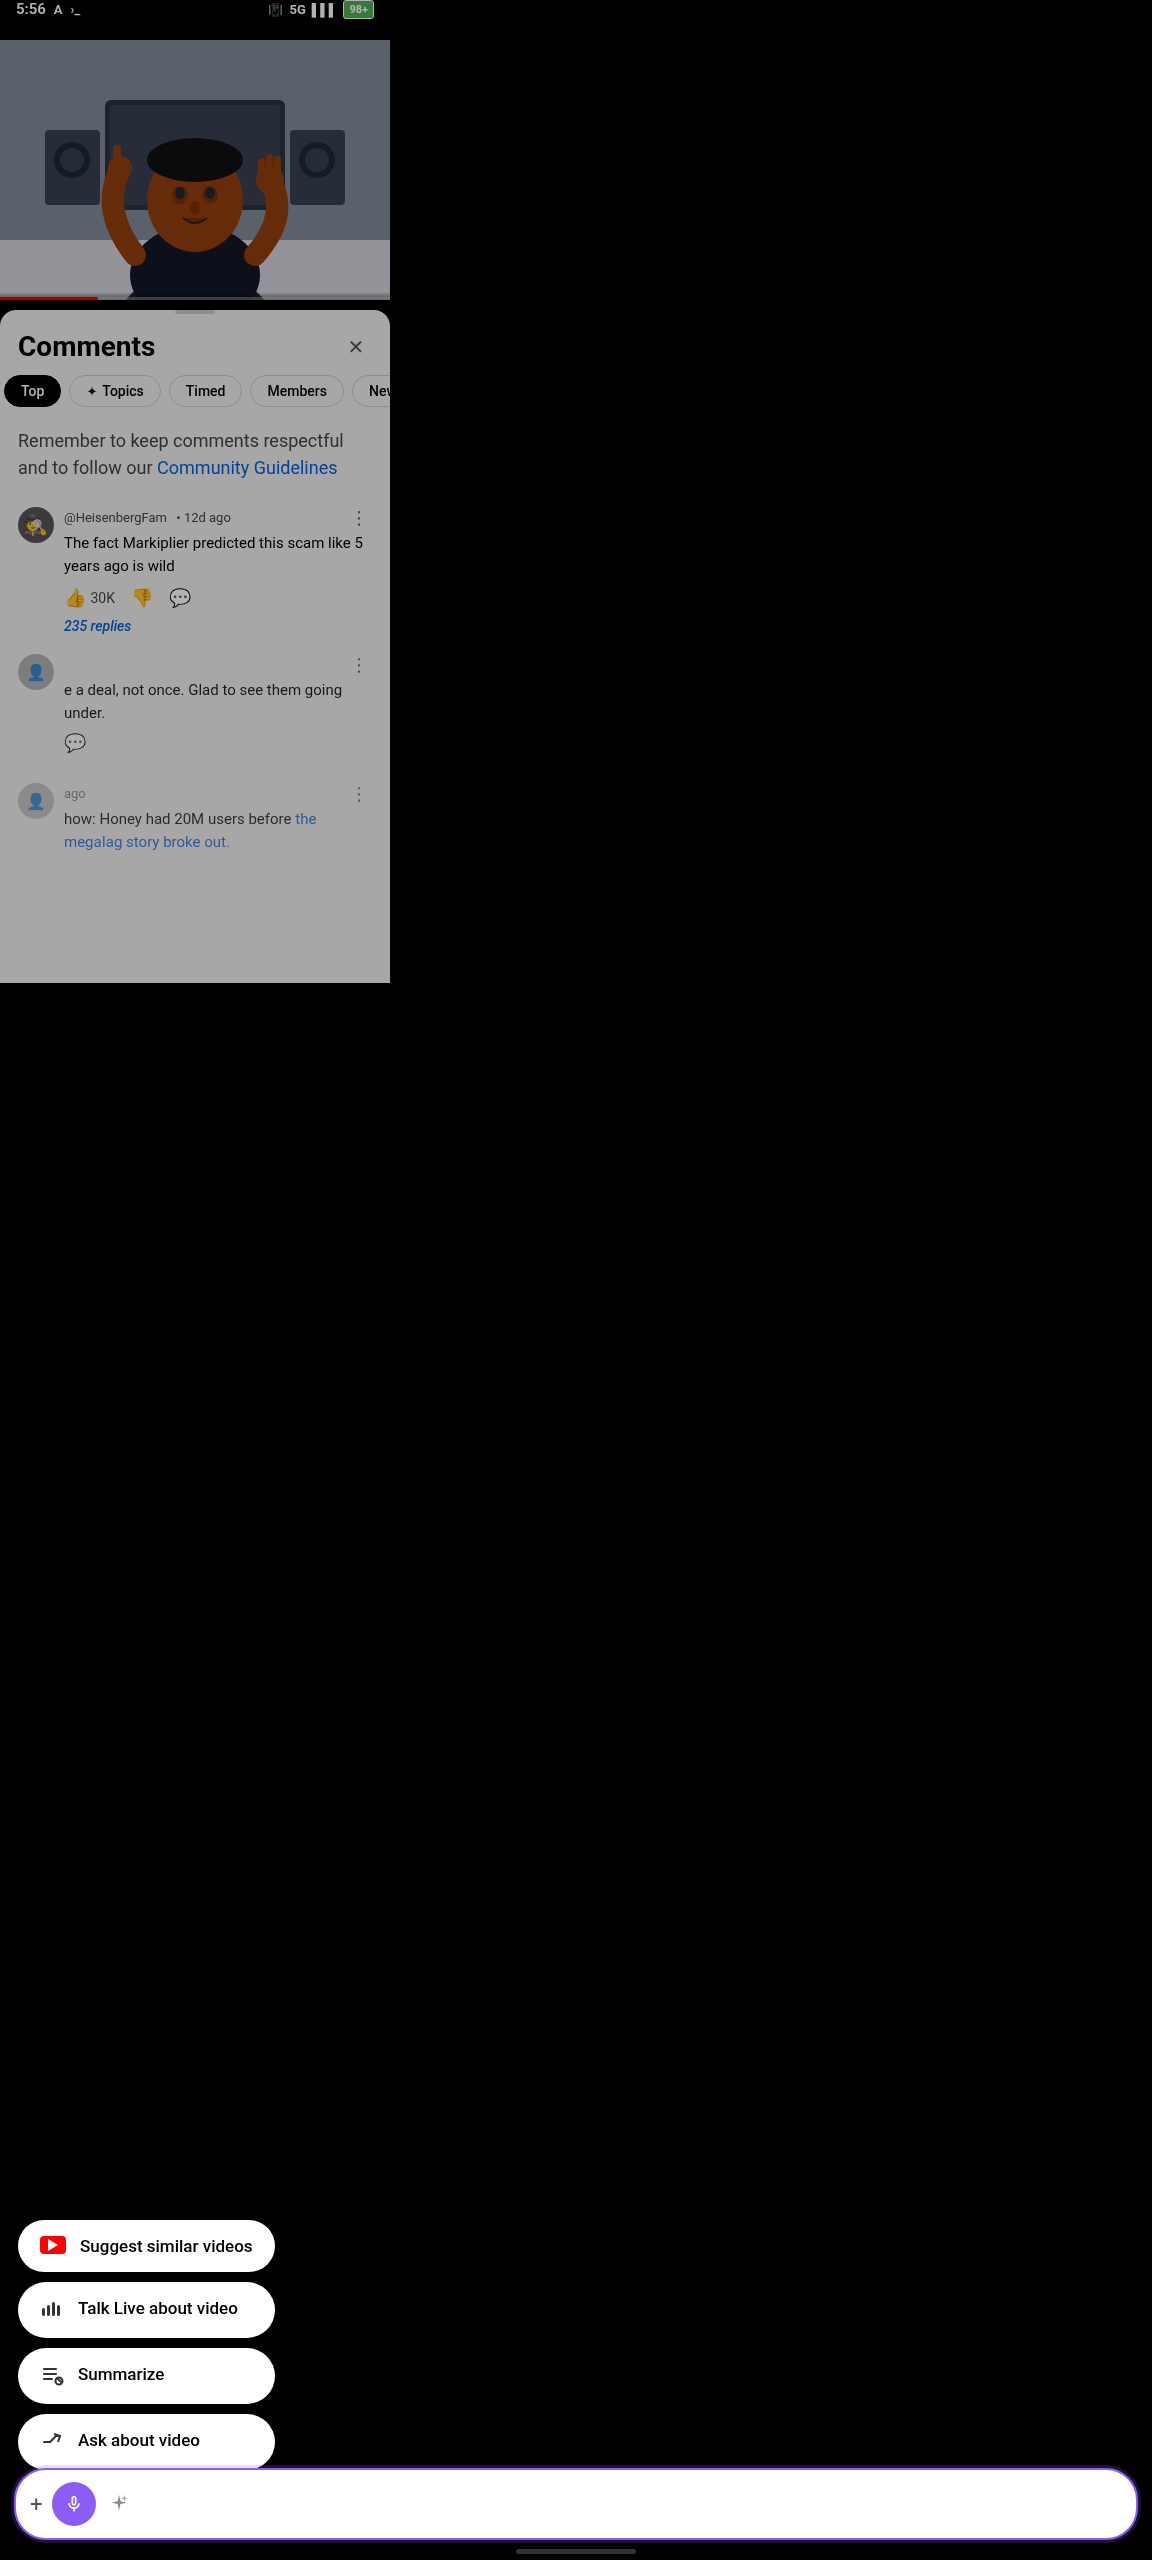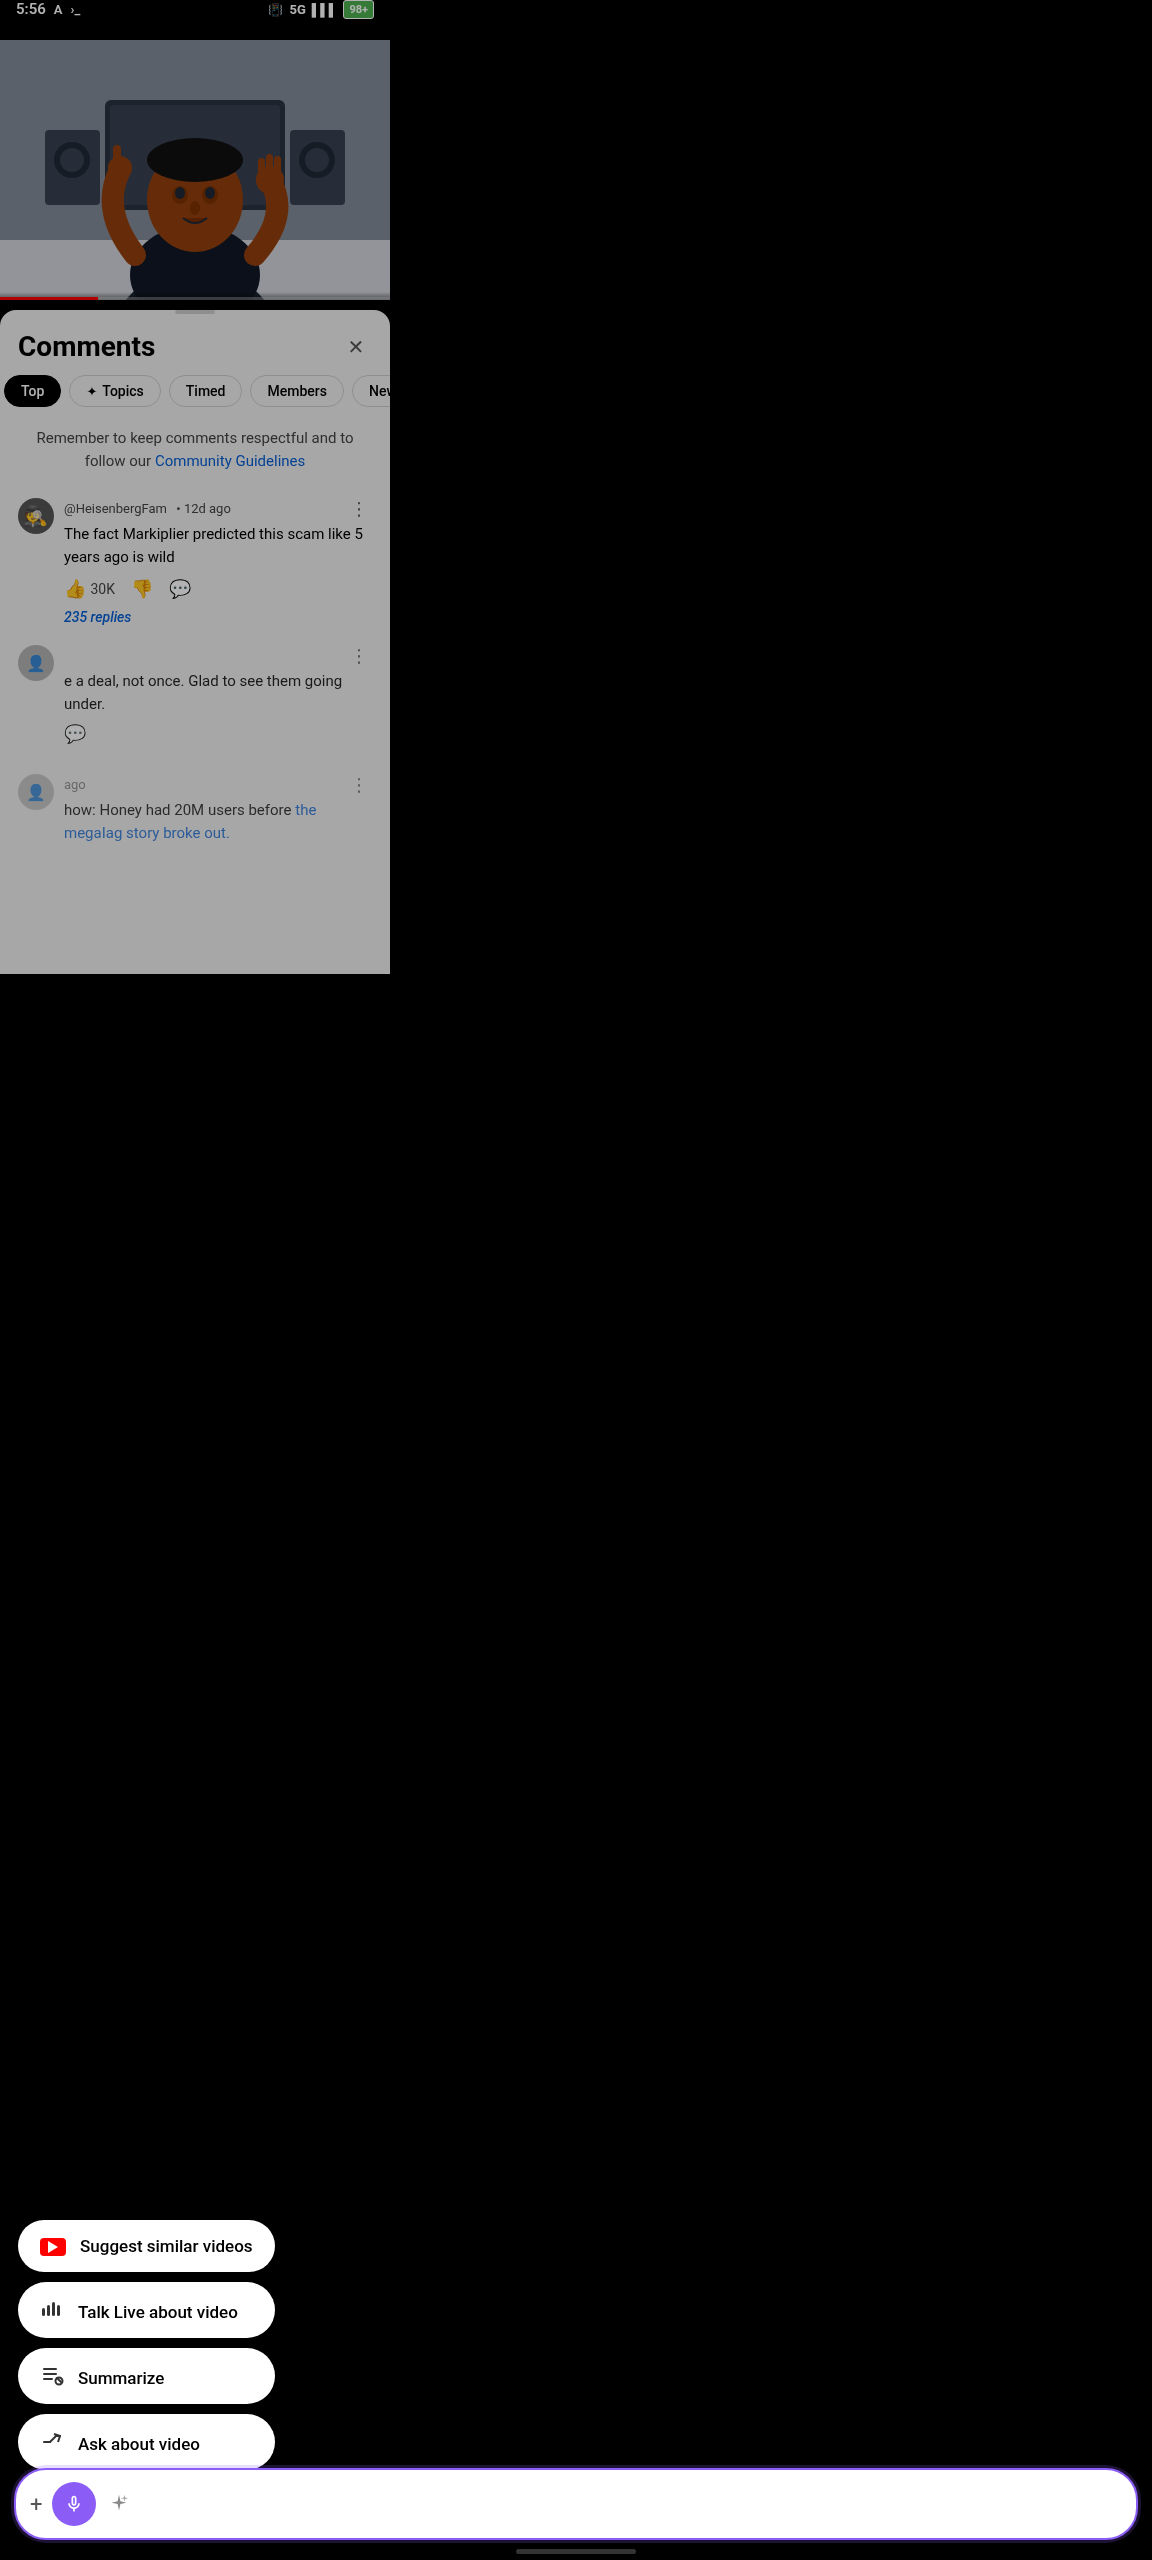--- a/index.html
+++ b/index.html
@@ -146,24 +146,23 @@
       color: #fff;
       border-color: #000;
     }
     .tab-pill .spark {
       font-size: 13px;
     }
 
     
     .guidelines {
       padding: 8px 18px 16px;
-      font-size: 15px;
+      font-size: 18px;
       color: #444;
       line-height: 1.5;
-      text-align: center;
     }
     .guidelines a {
       color: #065fd4;
       text-decoration: none;
     }
 
     
     .comment-item {
       padding: 10px 18px;
       position: relative;
@@ -257,21 +256,21 @@
       z-index: 20;
       display: flex;
       flex-direction: column;
       gap: 0;
     }
     .gemini-menu-item {
       background: #fff;
       border-radius: 30px;
       padding: 16px 22px;
       display: flex;
-      align-items: flex-end;
+      align-items: flex-start;
       gap: 14px;
       font-size: 17px;
       font-weight: 500;
       color: #000;
       cursor: pointer;
       margin-bottom: 10px;
       min-width: 220px;
       box-shadow: 0 2px 12px rgba(0,0,0,0.15);
     }
     .gemini-menu-item .menu-icon {

